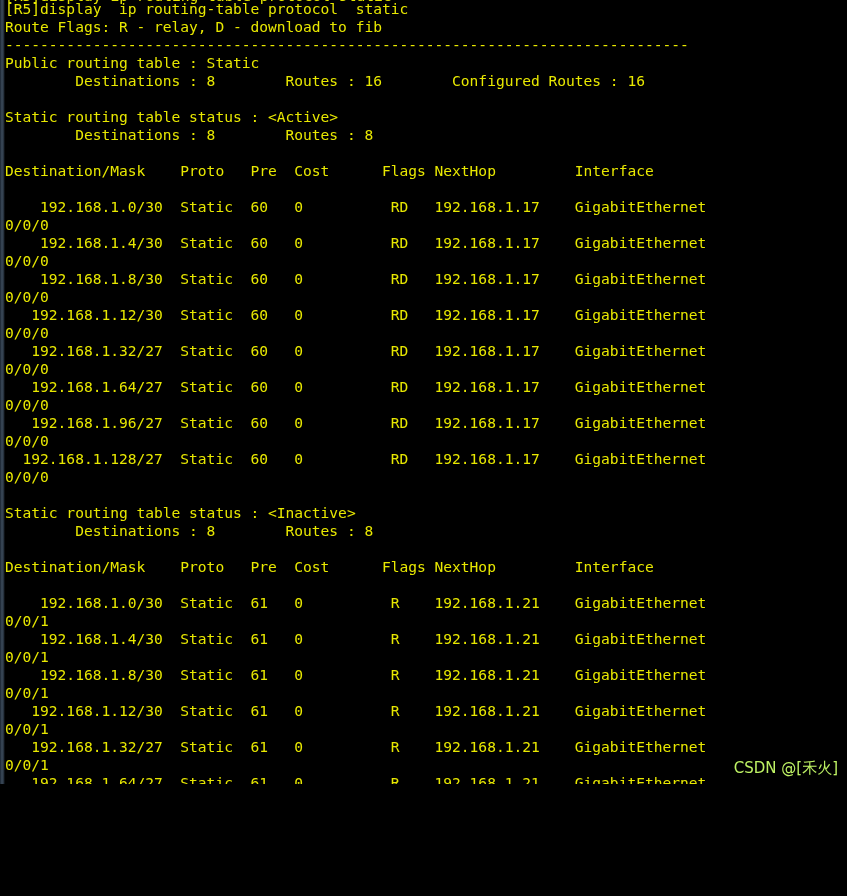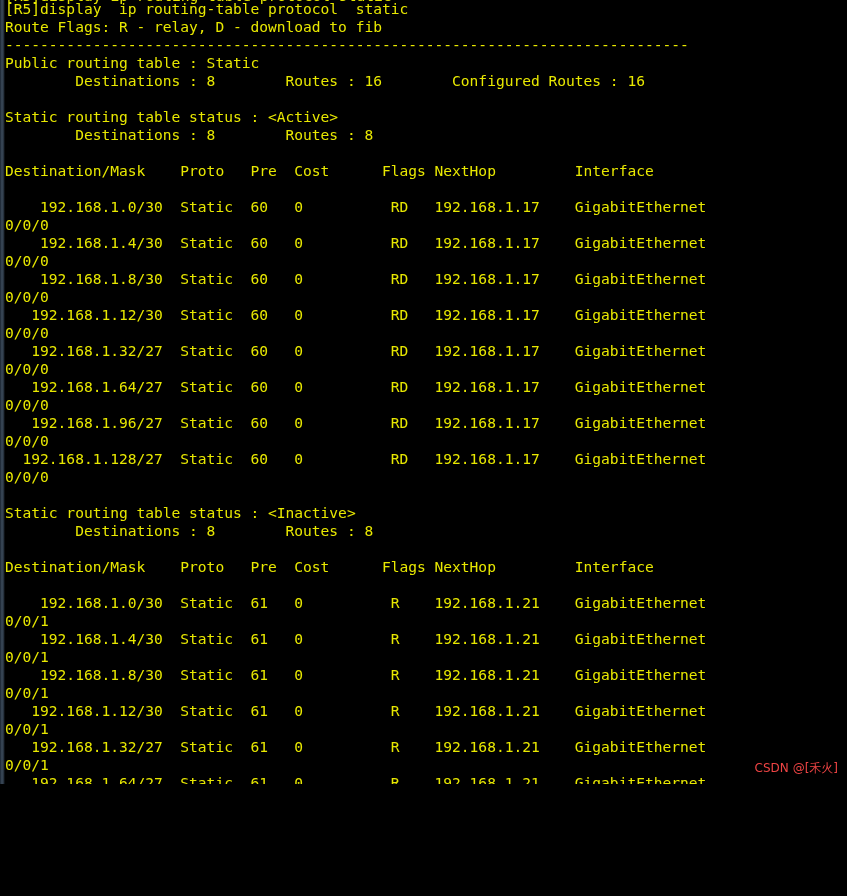--- a/index.html
+++ b/index.html
@@ -56,23 +56,23 @@
     font-size: 14.6px;
     line-height: 18px;
     color: #e8e800;
     z-index: 1;
   }
   #watermark {
     position: absolute;
     right: 9px;
     bottom: 8px;
     font-family: "DejaVu Sans", "Liberation Sans", sans-serif;
-    font-size: 12px;
+    font-size: 15px;
     line-height: 16px;
-    color: #ef4444;
+    color: #bef264;
     white-space: pre;
     z-index: 6;
     margin-top: 45px;
   }
 </style>
 </head>
 <body>
 
 <div id="terminal">
 

